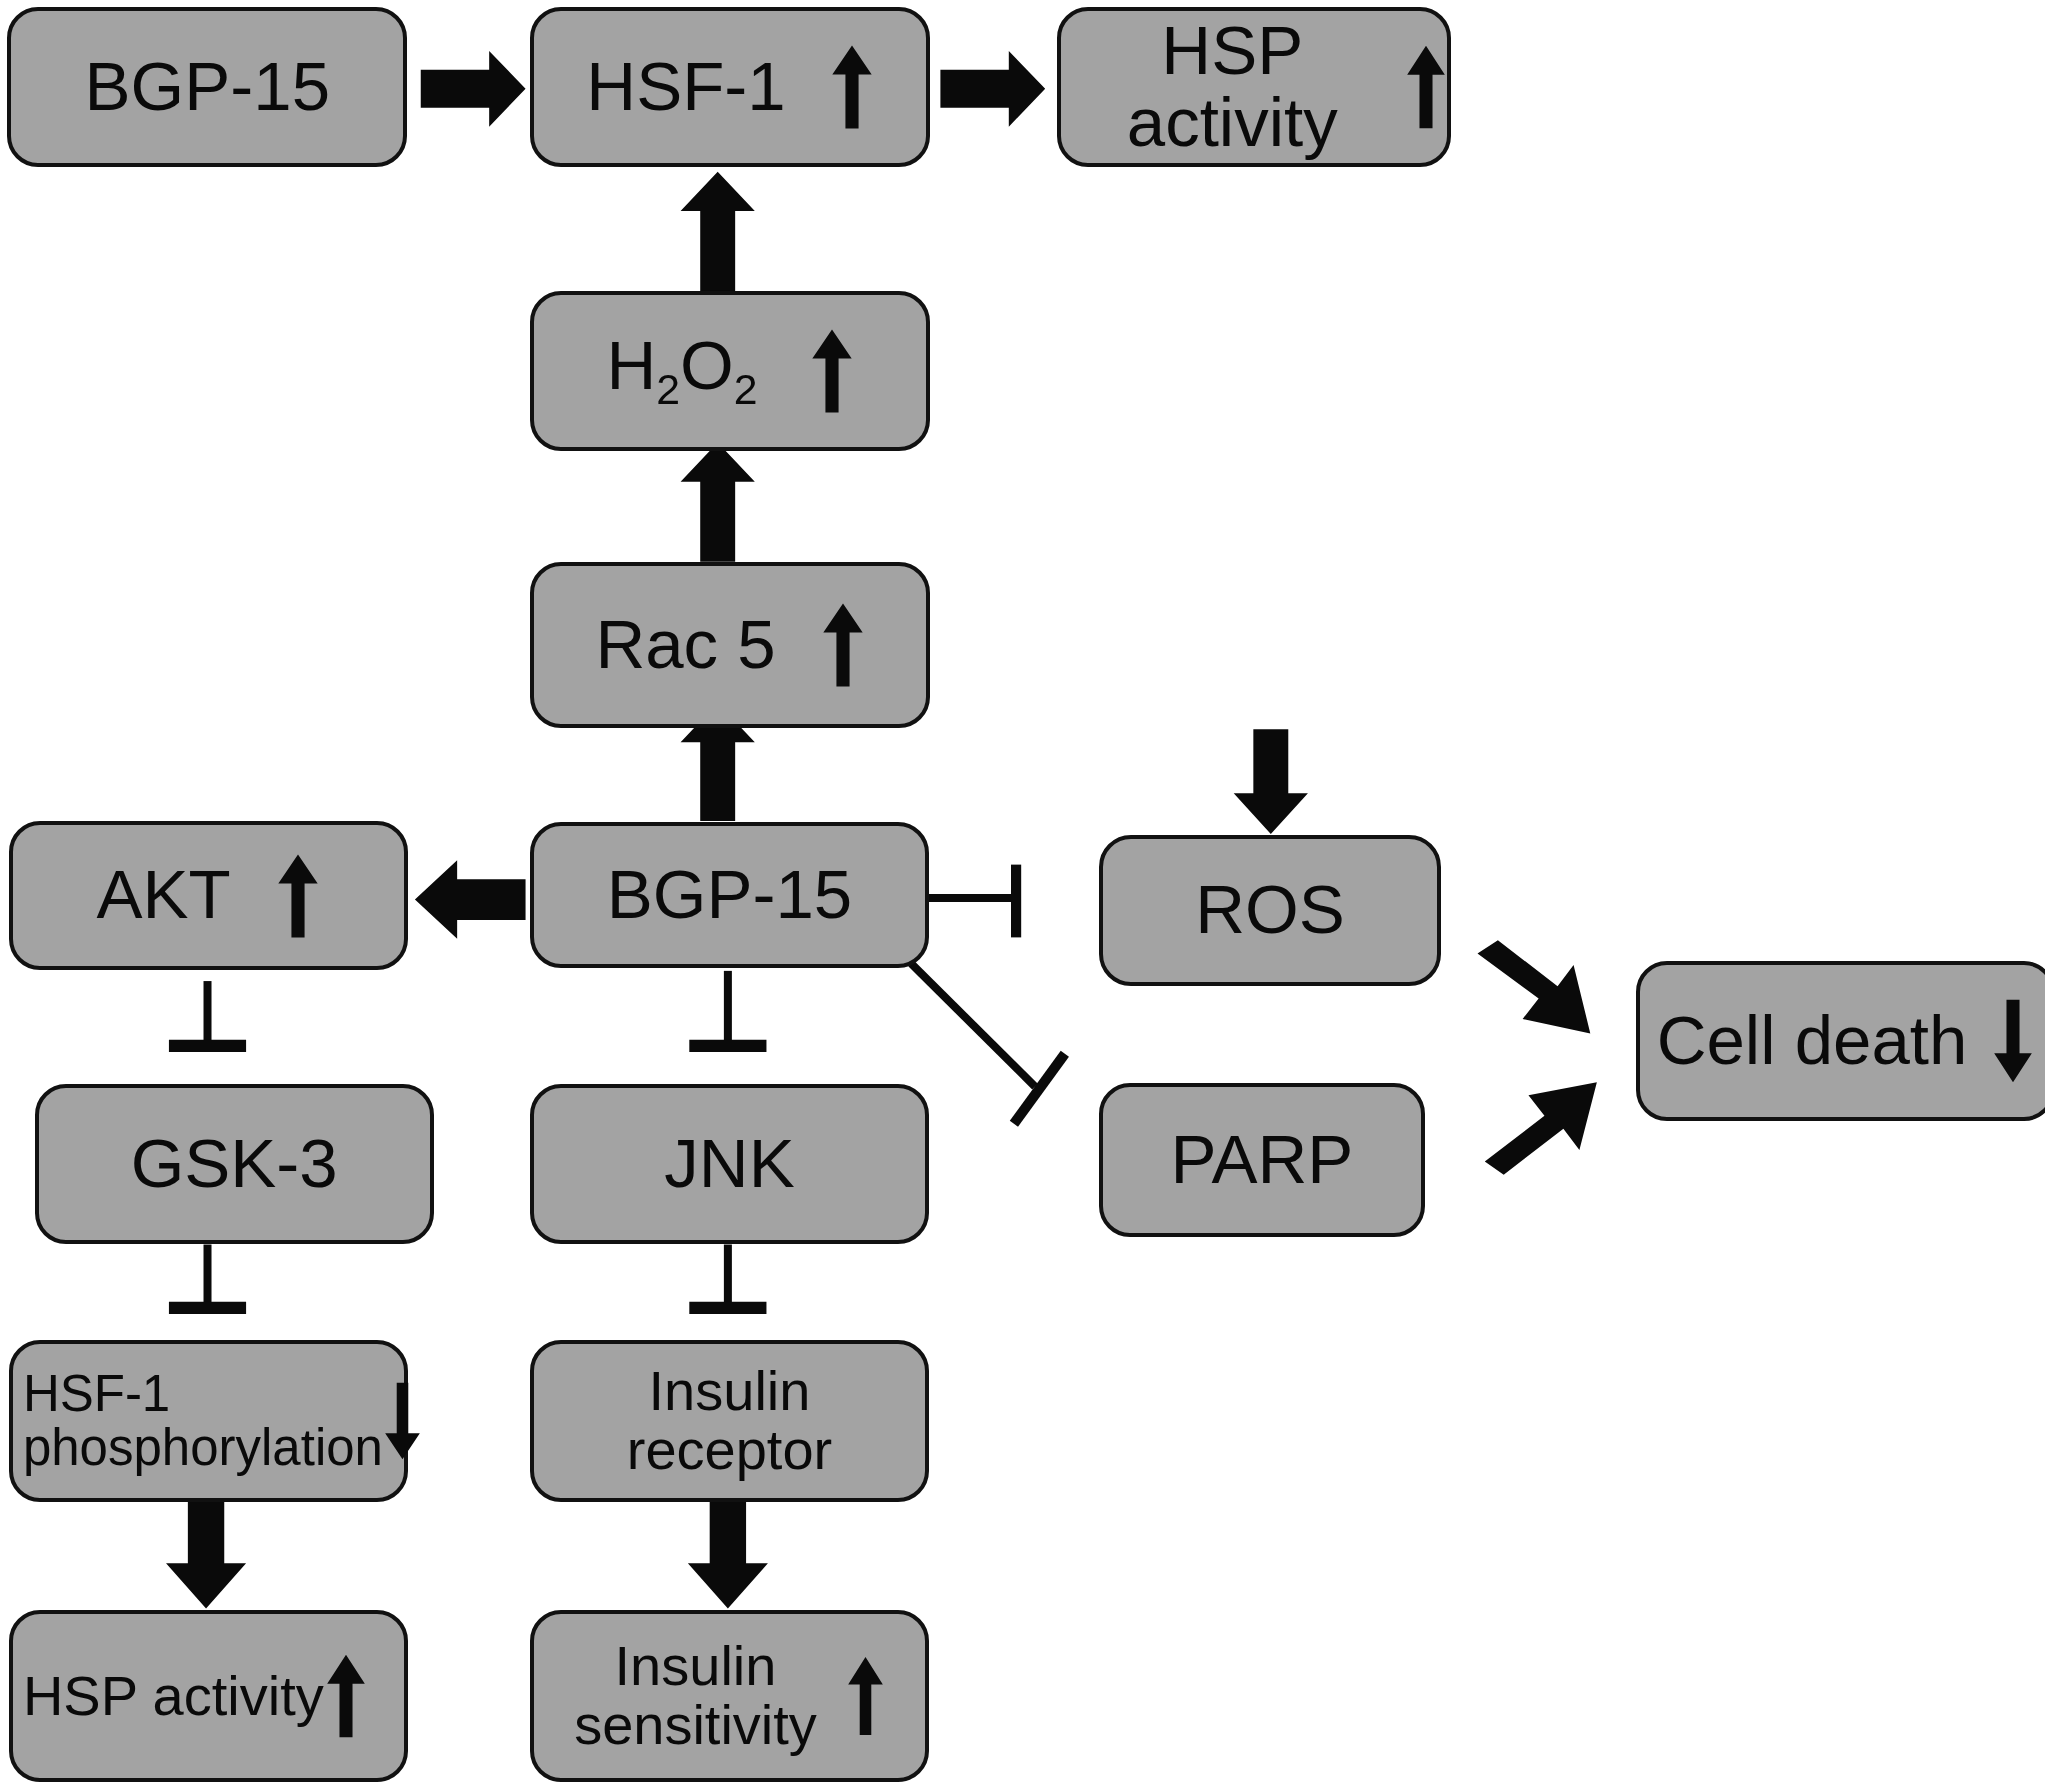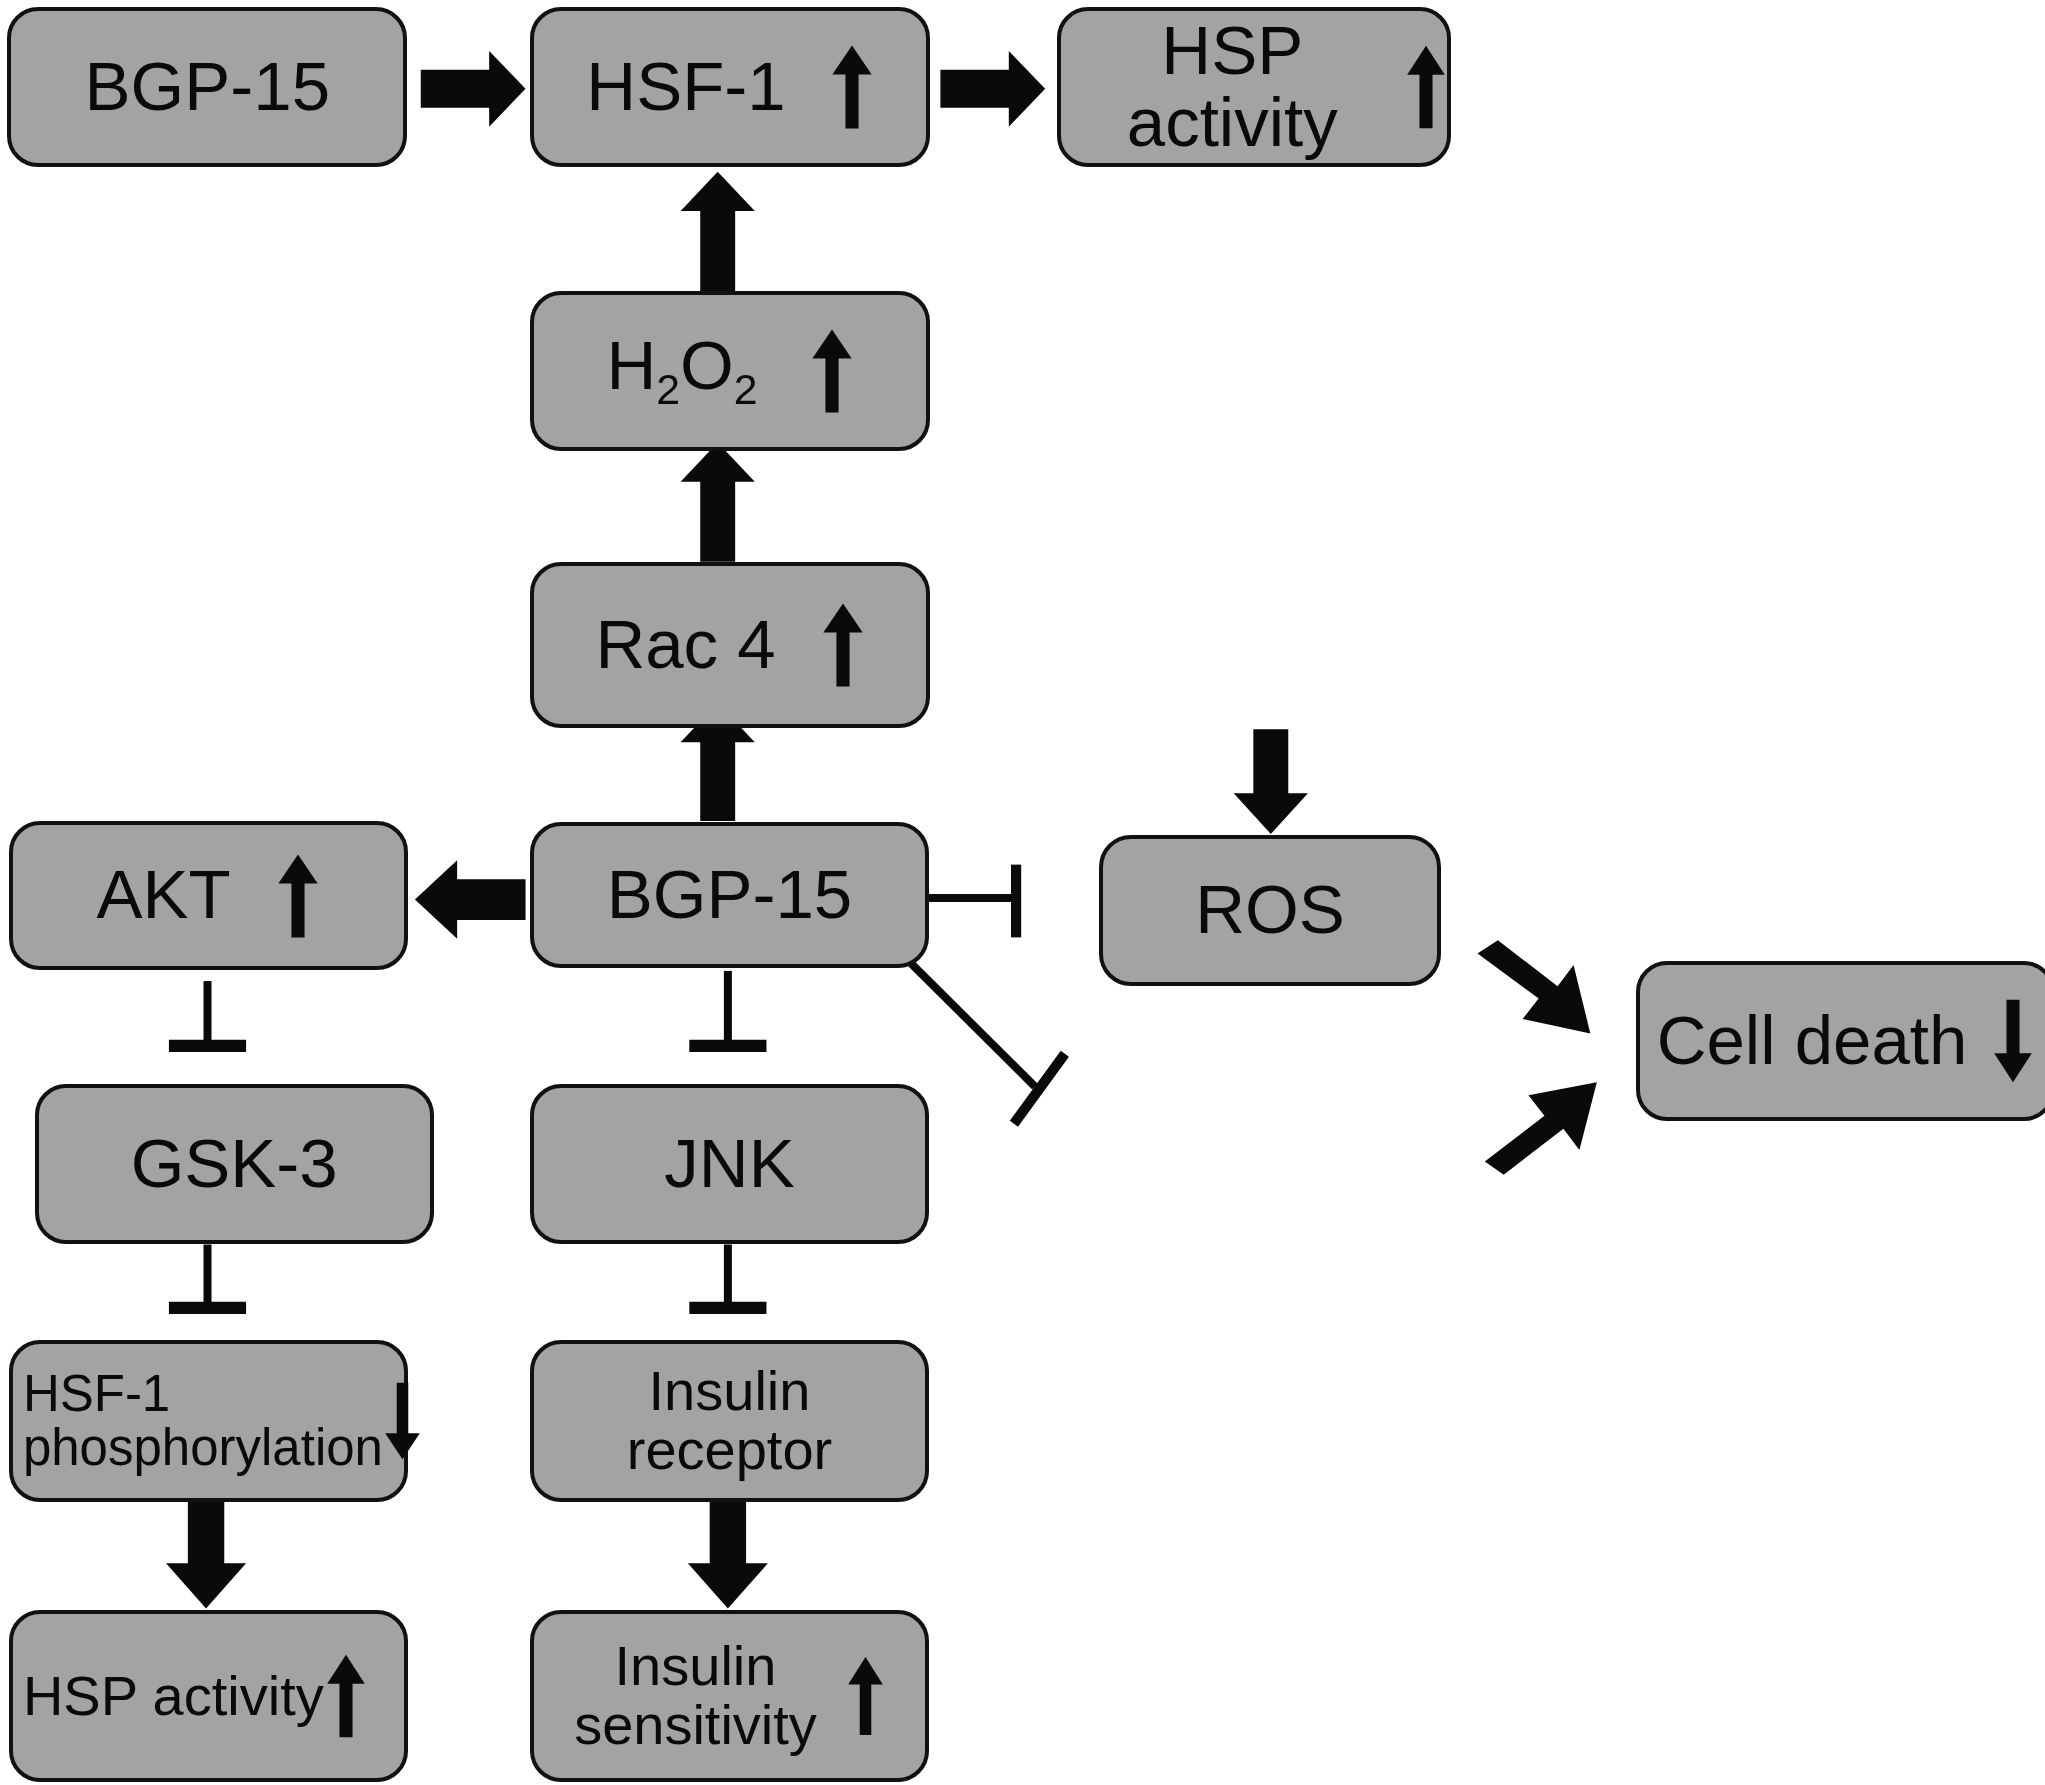--- a/index.html
+++ b/index.html
@@ -181,21 +181,21 @@
       <span class="updown" style="margin-left:52px;">
         <svg class="glyph" width="44" height="86" viewBox="0 0 60 118" aria-hidden="true">
           <path d="M30 2 L57 42 L39 42 L39 116 L21 116 L21 42 L3 42 Z" fill="#0a0a0a"></path>
         </svg>
       </span>
     </div>
   </div>
 
   <div class="node" style="left:530px; top:562px; width:400px; height:166px;">
     <div class="inner">
-      <span class="label fs-big">Rac 4</span>
+      <span class="label fs-big">Rac 5</span>
       <span class="updown" style="margin-left:45px;">
         <svg class="glyph" width="44" height="86" viewBox="0 0 60 118" aria-hidden="true">
           <path d="M30 2 L57 42 L39 42 L39 116 L21 116 L21 42 L3 42 Z" fill="#0a0a0a"></path>
         </svg>
       </span>
     </div>
   </div>
 
 
   <div class="node" style="left:8.7px; top:821px; width:399px; height:149px;">
@@ -229,20 +229,23 @@
   </div>
 
   <div class="node" style="left:8.7px; top:1084px; width:399px; height:160px;margin-left:26px;">
     <span class="label fs-big">GSK-3</span>
   </div>
 
   <div class="node" style="left:530px; top:1084px; width:399px; height:160px;">
     <span class="label fs-big">JNK</span>
   </div>
 
+  <div class="node" style="left:1099px; top:1083px; width:326px; height:154px;">
+    <span class="label fs-big">PARP</span>
+  </div>
 
   <div class="node" style="left:8.7px; top:1340px; width:399px; height:162px; justify-content:flex-start; padding-left:10.2px;">
     <div class="inner">
       <span class="label left fs-small">HSF-1
 phosphorylation</span>
       <span class="updown" style="margin-left:0px;">
         <svg class="glyph" width="39" height="80" viewBox="0 0 54 110" aria-hidden="true">
           <path d="M27 108 L3 72 L19 72 L19 2 L35 2 L35 72 L51 72 Z" fill="#0a0a0a"></path>
         </svg>
       </span>

